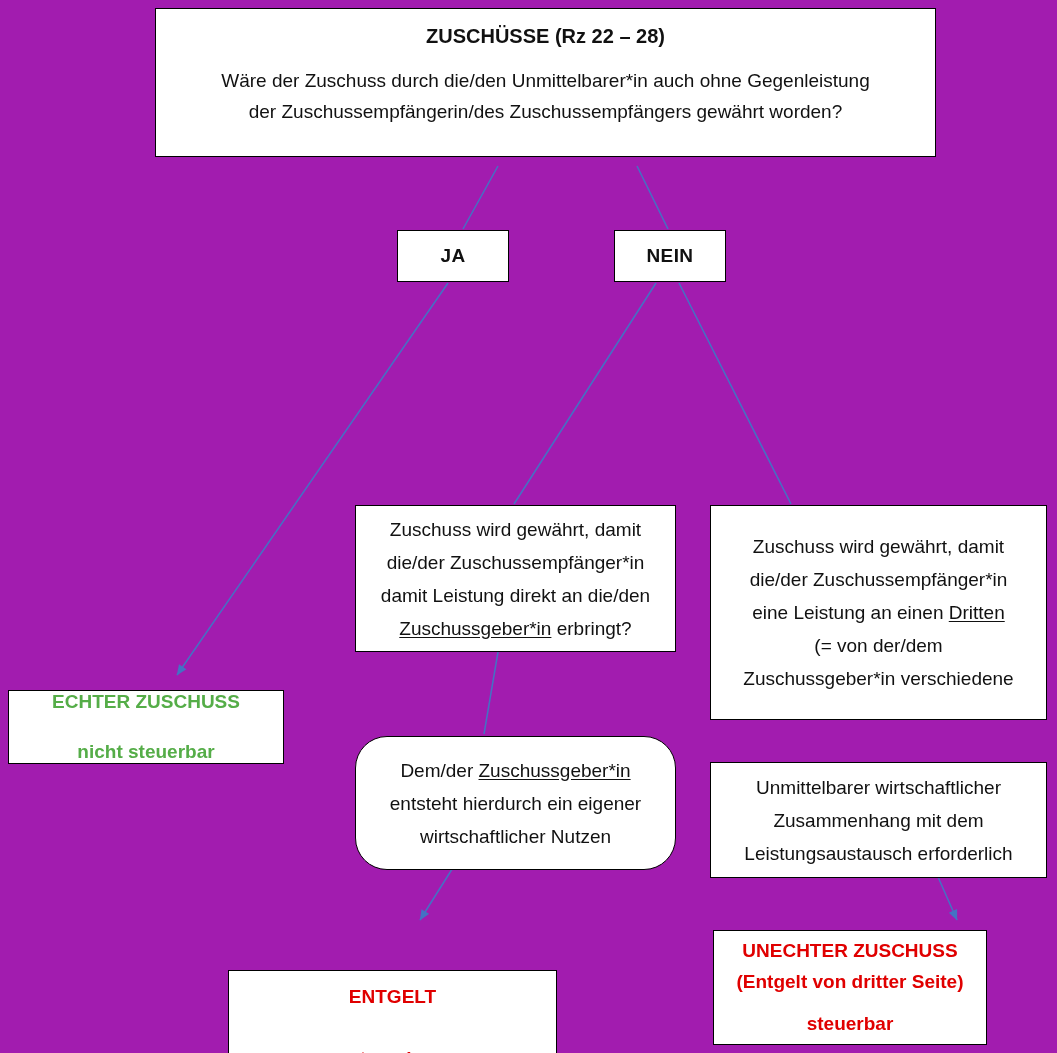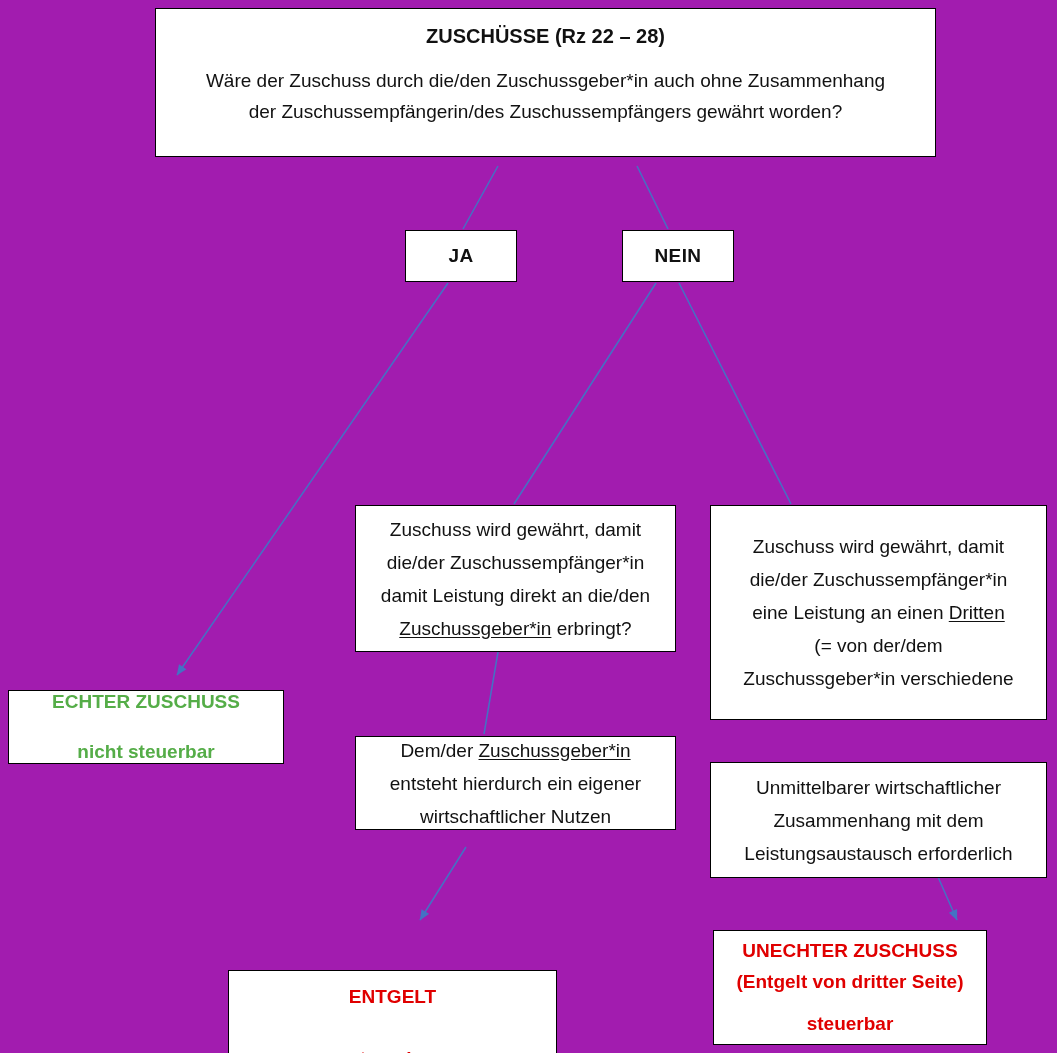--- a/index.html
+++ b/index.html
@@ -23,27 +23,27 @@
   .line{white-space:nowrap;}
   .text .line{font-size:19px;line-height:33px;}
   .u{text-decoration:underline;text-underline-offset:2px;}
 
   
   #root-box{left:155px;top:8px;width:781px;height:149px;justify-content:flex-start;padding-top:14px;}
   #root-box .title{font-weight:bold;font-size:20px;line-height:26px;margin-bottom:16px;}
   #root-box .line{font-size:19px;line-height:31px;}
 
   
-  .label-box{font-weight:bold;font-size:19px;letter-spacing:.4px;margin-left:8px;}
+  .label-box{font-weight:bold;font-size:19px;letter-spacing:.4px;}
   #ja-box{left:397px;top:230px;width:112px;height:52px;}
   #nein-box{left:614px;top:230px;width:112px;height:52px;}
 
   
   #midq-box{left:355px;top:505px;width:321px;height:147px;}
-  #midc-box{left:355px;top:736px;width:321px;height:94px;}
+  #midc-box{left:355px;top:736px;width:321px;height:134px;border-radius:32px;}
 
   
   #rightq-box{left:710px;top:505px;width:337px;height:215px;}
   #rightc-box{left:710px;top:762px;width:337px;height:116px;}
 
   
   .result .line{font-weight:bold;font-size:19px;line-height:26px;}
   #echter-box{left:8px;top:690px;width:276px;height:74px;gap:24px;}
   #echter-box .line{color:var(--green);}
   #entgelt-box{left:228px;top:970px;width:329px;height:115px;gap:36px;}
@@ -69,21 +69,21 @@
     <line class="edge" x1="656" y1="283" x2="514" y2="504"></line>
     <line class="edge" x1="679" y1="283" x2="791" y2="504"></line>
     <line class="edge" x1="498" y1="652" x2="484" y2="734"></line>
     <line class="edge" x1="466" y1="847" x2="420" y2="920" marker-end="url(#ah)"></line>
     <line class="edge" x1="927" y1="852" x2="957" y2="920" marker-end="url(#ah)"></line>
   </svg>
 
   <div class="box" id="root-box">
     <div class="title">ZUSCHÜSSE (Rz 22 – 28)</div>
     <div>
-        <div class="line">Wäre der Zuschuss durch die/den Zuschussgeber*in auch ohne Zusammenhang</div>
+        <div class="line">Wäre der Zuschuss durch die/den Unmittelbarer*in auch ohne Gegenleistung</div>
         <div class="line">der Zuschussempfängerin/des Zuschussempfängers gewährt worden?</div>
       </div>
   </div>
 
   <div class="box label-box" id="ja-box">JA</div>
   <div class="box label-box" id="nein-box">NEIN</div>
 
   <div class="box text" id="midq-box">
       <div class="line">Zuschuss wird gewährt, damit</div>
       <div class="line">die/der Zuschussempfänger*in</div>

